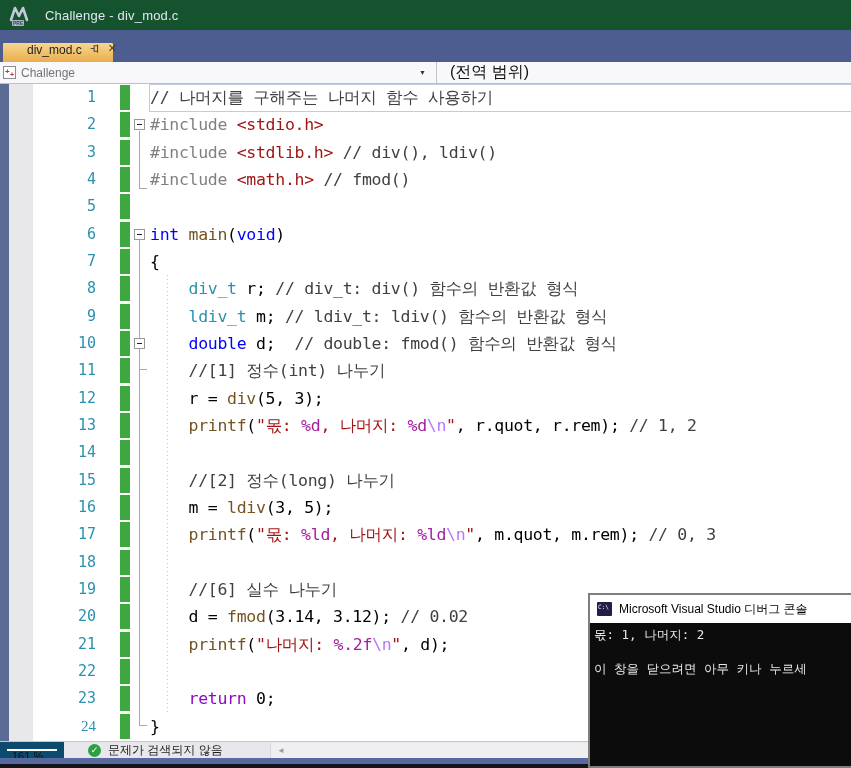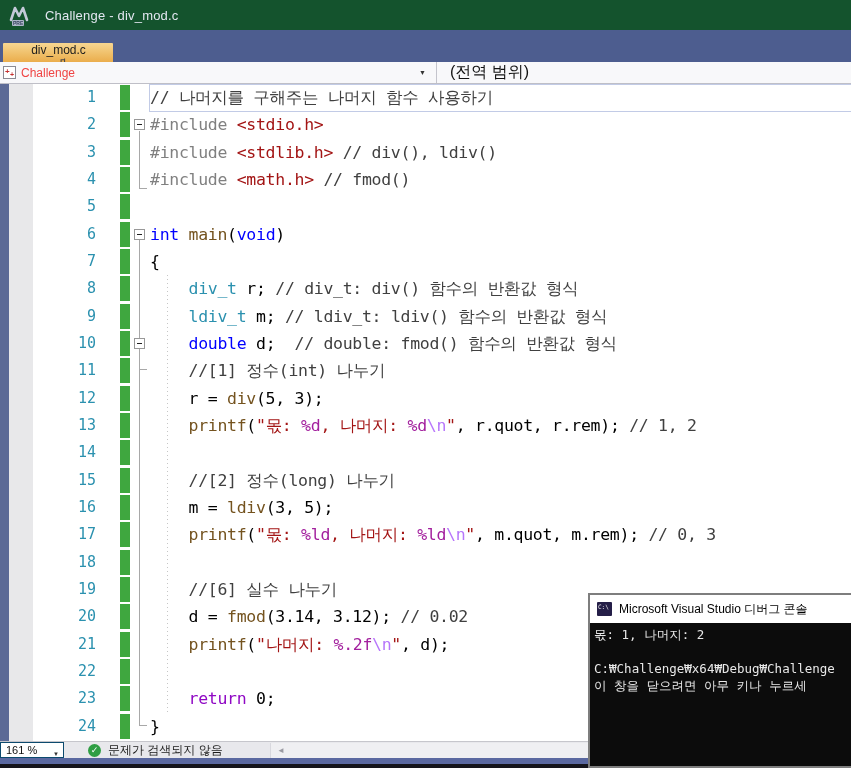--- a/index.html
+++ b/index.html
@@ -12,32 +12,32 @@
   .titlebar{position:absolute;left:0;top:0;width:851px;height:30px;background:#14532d;display:flex;align-items:center;}
   .vsicon{width:22px;height:20px;margin-left:9px;position:relative;}
   .vsicon svg{display:block;}
   .vsicon .pre{position:absolute;left:3px;bottom:-1px;background:#AEB6C9;color:#38445F;
     font-size:5px;font-weight:bold;padding:0 1px;line-height:6px;border-radius:1px;}
   .wintitle{color:#E3E7F1;font-size:13px;margin-left:14px;letter-spacing:.2px;}
   
   .tabbar{position:absolute;left:0;top:30px;width:851px;height:32px;background:#4D5D8F;}
   .tab{position:absolute;left:3px;top:13px;height:19px;width:110px;
     background:linear-gradient(#F7D691,#EFBE67 60%,#EBAD4C);
-    display:flex;align-items:center;padding:0 4px 0 5px;box-sizing:border-box;border-radius:1px 1px 0 0;flex-direction:column;}
+    display:flex;padding:0 4px 0 24px;box-sizing:border-box;border-radius:1px 1px 0 0;}
   .tab-label{font-size:12px;color:#1D1D1D;}
   .tab-pin{margin-left:8px;width:11px;height:11px;display:flex;align-items:center;}
   .tab-close{margin-left:7px;font-size:11px;color:#4A3A20;line-height:11px;font-weight:bold;}
   
   .navbar{position:absolute;left:0;top:62px;width:851px;height:22px;background:#F8F8FA;border-bottom:1px solid #BFBFC7;box-sizing:border-box;}
   .nav-left{position:absolute;left:0;top:0;width:436px;height:21px;display:flex;align-items:center;}
   .cppicon{width:13px;height:13px;border:1px solid #8A8A94;background:#fff;margin-left:3px;position:relative;box-sizing:border-box;}
   .cppicon span{position:absolute;color:#C53030;font-weight:bold;font-size:8px;line-height:8px;}
   .cppicon .p1{left:1px;top:1px;}
   .cppicon .p2{left:6px;top:4px;font-size:7px;}
-  .nav-project{font-size:12px;color:#ef4444;margin-left:5px;text-align:right;}
+  .nav-project{font-size:12px;color:#737373;margin-left:5px;text-align:right;}
   .nav-arrow{position:absolute;right:10px;top:7px;font-size:7px;color:#333;}
   .nav-divider{position:absolute;left:436px;top:0;width:1px;height:21px;background:#C4C4CC;}
   .nav-right{position:absolute;left:437px;top:0;right:0;height:21px;display:flex;align-items:center;}
   .nav-scope{font-size:16px;color:#111;margin-left:13px;}
   
   .editor-bg{position:absolute;left:0;top:84px;width:851px;height:657px;background:#fff;}
   .left-strip{position:absolute;left:0;top:84px;width:9px;height:657px;background:#5C6A96;}
   .gutter{position:absolute;left:9px;top:84px;width:24px;height:657px;background:#E8E8EA;}
   .curline-box{position:absolute;left:149px;top:84px;width:701px;height:26px;border:1px solid #C2CBE6;}
   .ln{position:absolute;left:38px;width:58px;height:27.33px;line-height:27.33px;text-align:right;
@@ -49,21 +49,21 @@
     font-family:"DejaVu Sans Mono",monospace;font-size:16.5px;letter-spacing:-0.3px;color:#000;}
   .seg-cm{color:#404040}.seg-pp{color:#808080}.seg-str{color:#A31515}.seg-kw{color:#0000FF}
   .seg-ty{color:#2B91AF}.seg-fn{color:#74531F}.seg-ctl{color:#8F08C4}
   .seg-fmt{color:#A3209E}.seg-esc{color:#B776FB}.seg-pl{color:#000}
   .foldline{position:absolute;left:139px;width:1px;background:#A8A8A8;}
   .foldtick{position:absolute;left:139px;width:8px;height:1px;background:#A8A8A8;}
   .indent-guide{position:absolute;left:167px;top:275px;width:1px;height:437px;
     background:repeating-linear-gradient(to bottom,#C6C6C6 0 1px,transparent 1px 4px);}
   
   .bottombar{position:absolute;left:0;top:741px;width:851px;height:17px;background:#E8E8EC;border-top:1px solid #C6C6CC;box-sizing:border-box;}
-  .zoombox{position:absolute;left:0;top:0;width:64px;height:16px;background:#fff;border:1px solid #0c4a6e;box-sizing:border-box;
+  .zoombox{position:absolute;left:0;top:0;width:64px;height:16px;background:#fff;border:7px solid #0c4a6e;box-sizing:border-box;
     font-size:11px;color:#111;line-height:14px;padding-left:5px;}
   .zoombox .zarrow{position:absolute;right:4px;top:4px;font-size:6px;color:#333;}
   .health{position:absolute;left:88px;top:1px;height:15px;display:flex;align-items:center;}
   .health-dot{width:13px;height:13px;border-radius:50%;background:#2F9E44;color:#fff;font-size:9px;
     line-height:13px;text-align:center;font-weight:bold;}
   .health-text{font-size:12px;color:#1B1B1B;margin-left:7px;}
   .hscroll{position:absolute;left:270px;top:1px;width:318px;height:15px;background:#EFEFF2;border-left:1px solid #D8D8DE;}
   .hscroll .larrow{position:absolute;left:6px;top:3px;font-size:8px;color:#9A9AA2;}
   
   .statusblue{position:absolute;left:0;top:758px;width:851px;height:6px;background:#5A68A0;}
@@ -197,21 +197,21 @@
     <div class="codeline" style="top: 603.327px;"><span class="seg-pl">    d = </span><span class="seg-fn">fmod</span><span class="seg-pl">(3.14, 3.12); </span><span class="seg-cm">// 0.02</span></div>
     <div class="ln" style="top: 630.66px;">21</div>
     <div class="green" style="top: 631.66px;"></div>
     <div class="codeline" style="top: 630.66px;"><span class="seg-pl">    </span><span class="seg-fn">printf</span><span class="seg-pl">(</span><span class="seg-str">"나머지: </span><span class="seg-fmt">%.2f</span><span class="seg-esc">\n</span><span class="seg-str">"</span><span class="seg-pl">, d);</span></div>
     <div class="ln" style="top: 657.993px;">22</div>
     <div class="green" style="top: 658.993px;"></div>
     <div class="codeline" style="top: 657.993px;"></div>
     <div class="ln" style="top: 685.326px;">23</div>
     <div class="green" style="top: 686.326px;"></div>
     <div class="codeline" style="top: 685.326px;"><span class="seg-pl">    </span><span class="seg-ctl">return</span><span class="seg-pl"> 0;</span></div>
-    <div class="ln" style="top: 712.659px;">24</div>
+    <div class="ln" style="top: 712.659px; font-family: Liberation Serif, serif;">24</div>
     <div class="green" style="top: 713.659px;"></div>
     <div class="codeline" style="top: 712.659px;"><span class="seg-pl">}</span></div>
   </div>
 
 <div class="bottombar">
   <div class="zoombox">
     <span>161 %</span>
     <span class="zarrow">▼</span>
   </div>
   <div class="health">
@@ -227,16 +227,15 @@
 <div class="statusdark"></div>
 
 <div class="console">
   <div class="console-title">
     <span class="cmdicon">C:\</span>
     <span class="console-title-text">Microsoft Visual Studio 디버그 콘솔</span>
   </div>
   <div class="console-body" id="console-body">
       <div class="console-line">몫: 1, 나머지: 2</div>
       <div class="console-line">&nbsp;</div>
-      <div class="console-line">C:₩Challenge₩x64₩Debug₩Challenge</div>
       <div class="console-line">이 창을 닫으려면 아무 키나 누르세</div>
     </div>
 </div>
 
 </body></html>

